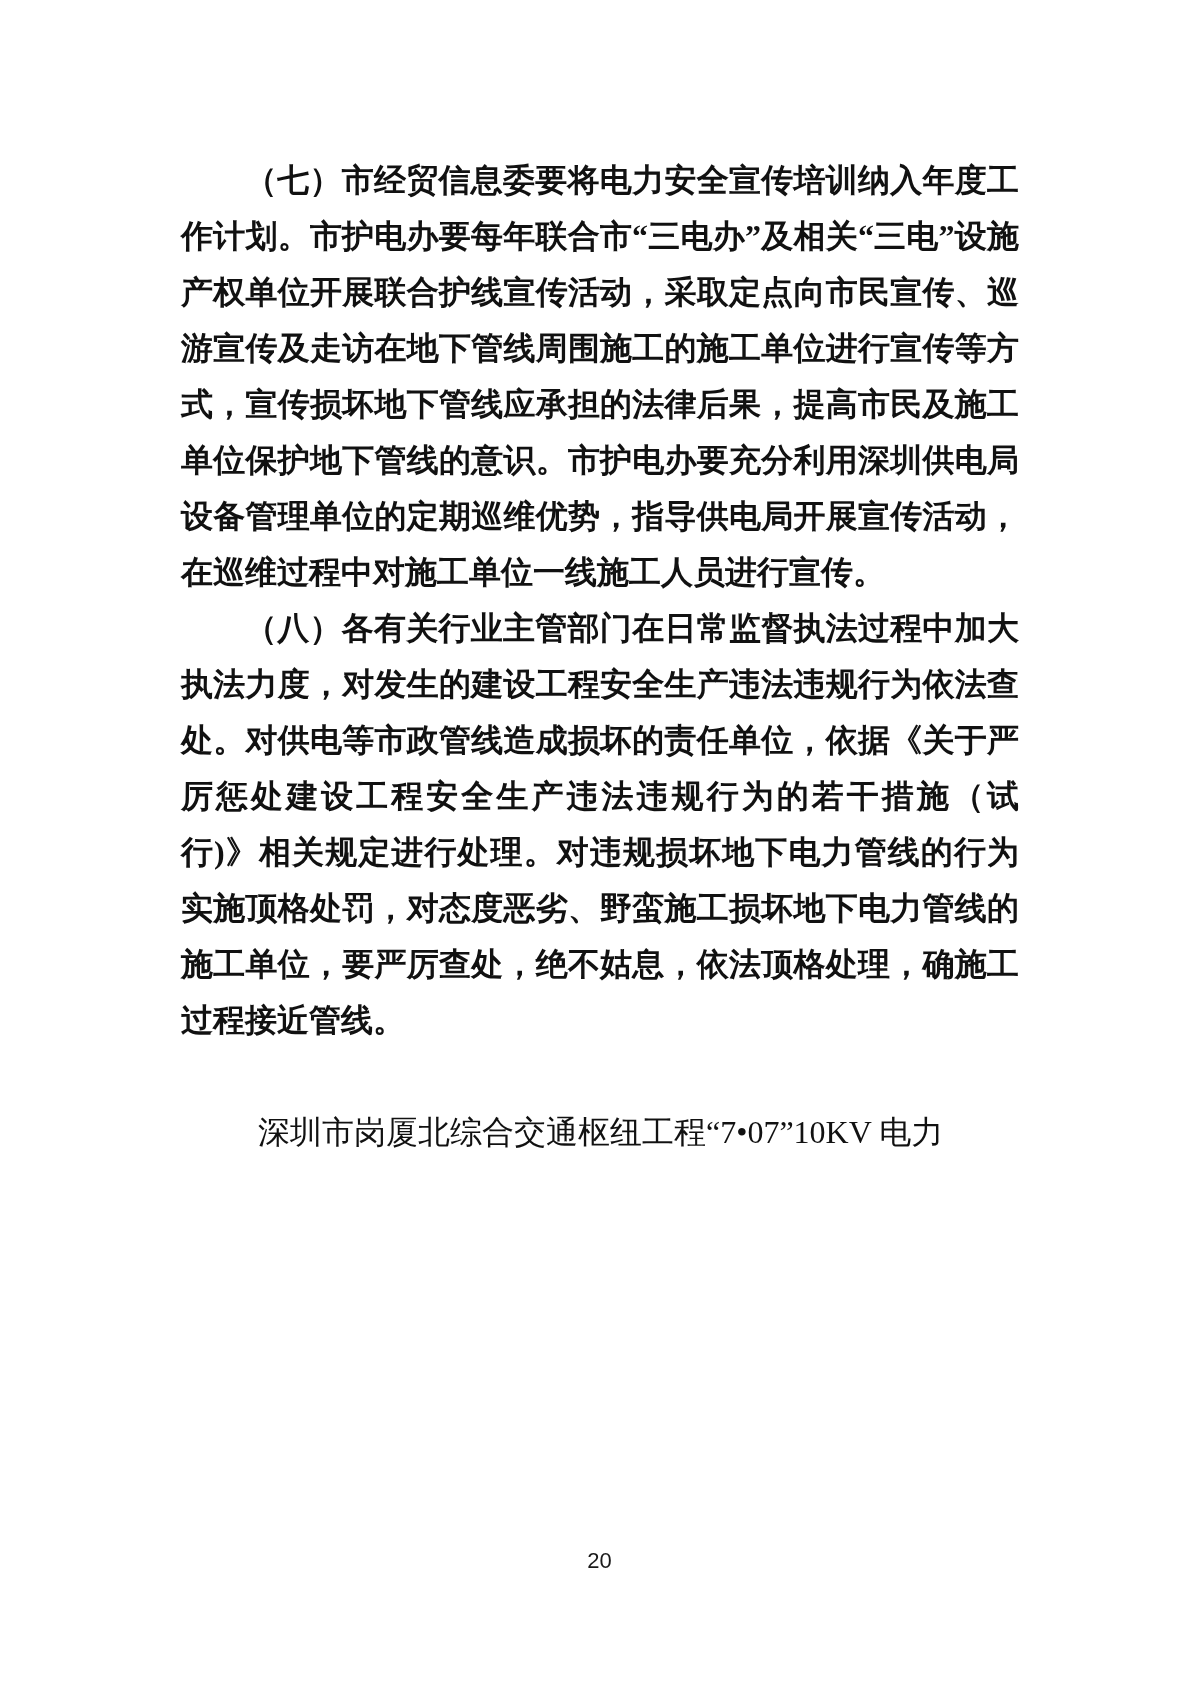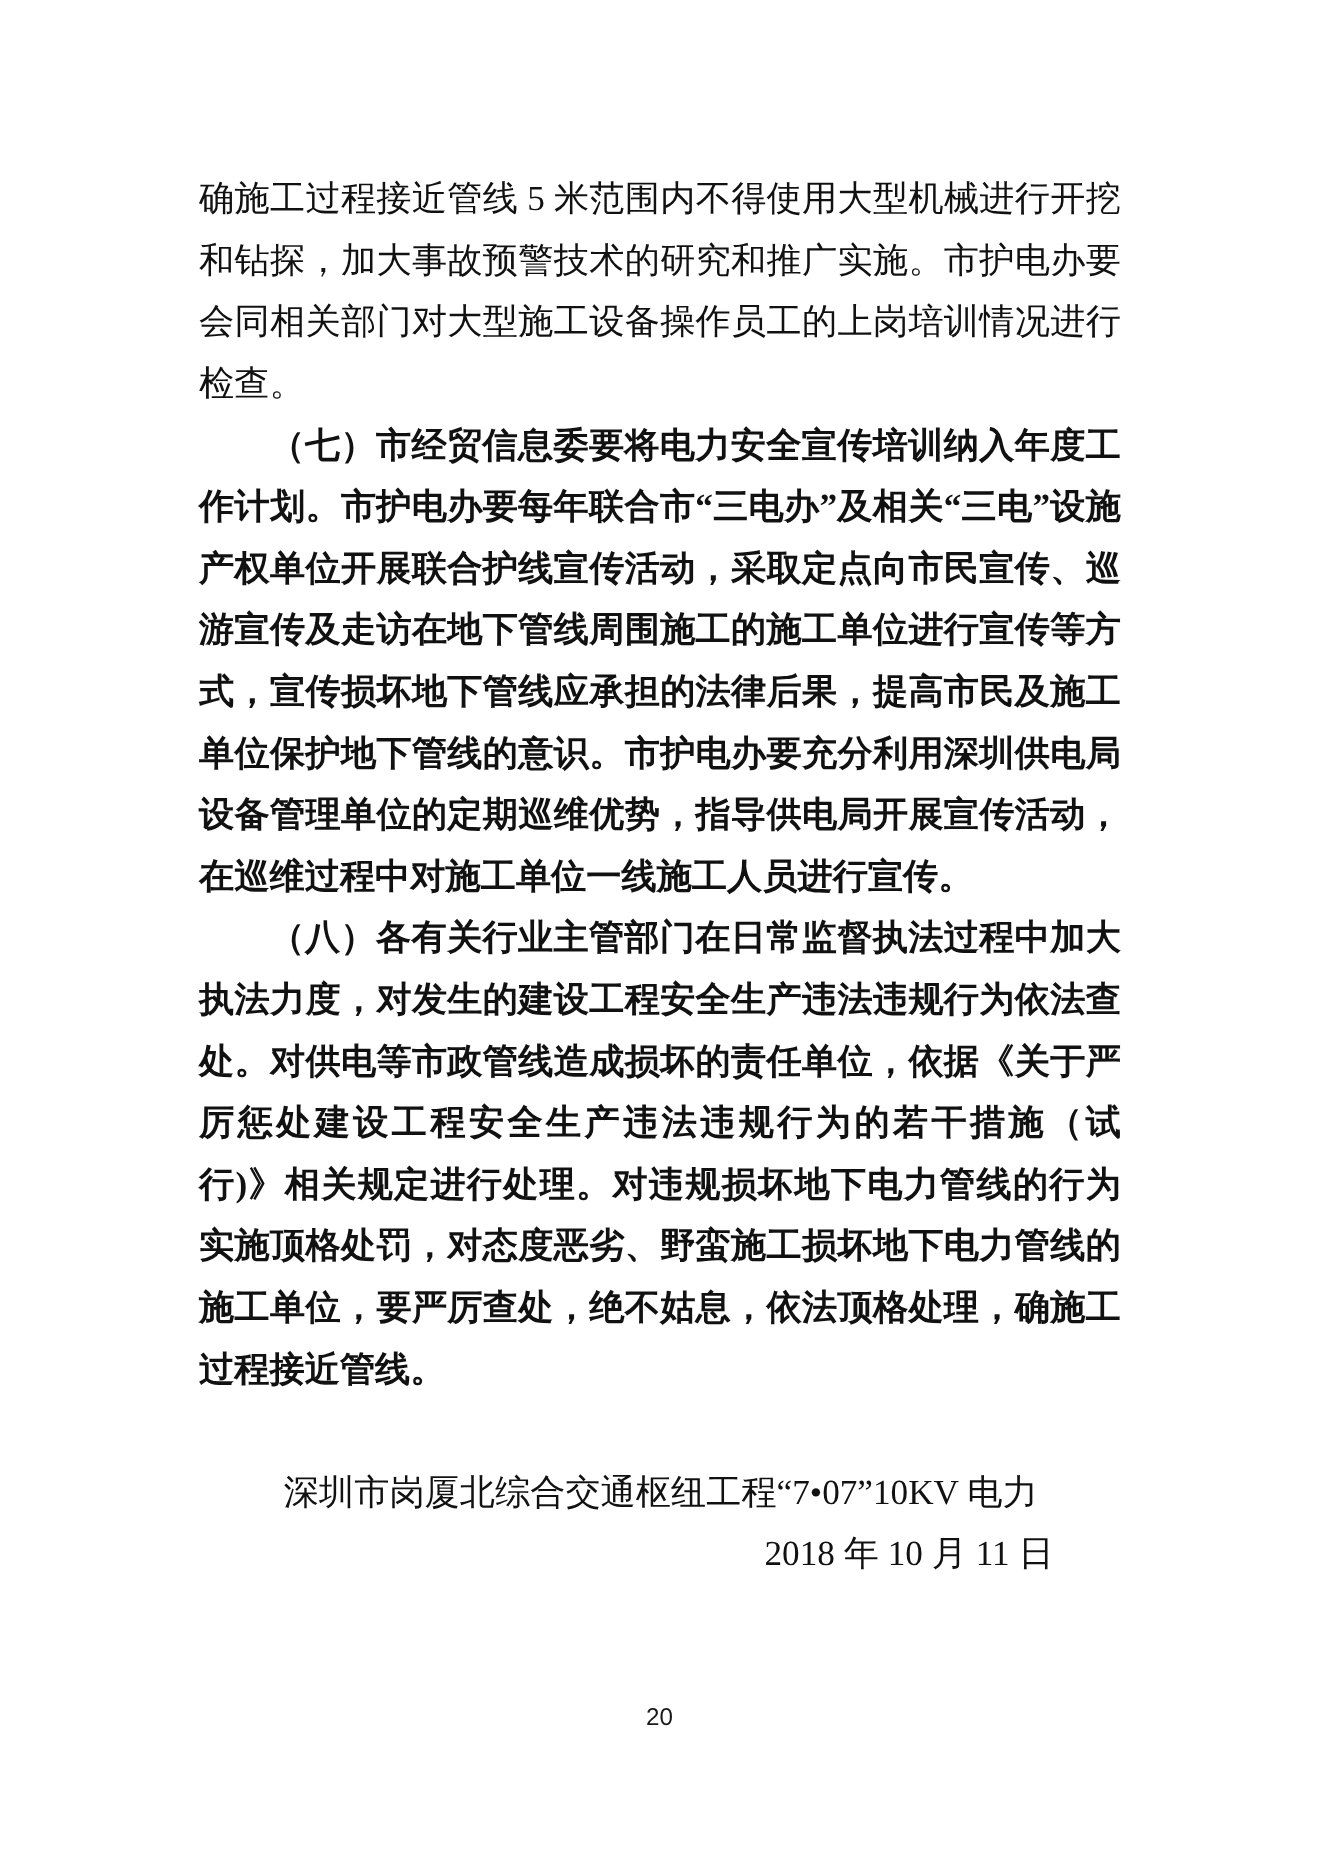--- a/index.html
+++ b/index.html
@@ -55,30 +55,28 @@
     color: #1a1a1a;
   }
 </style>
 </head>
 <body>
 
 <div class="page">
 
   <div class="content">
 
-    <p>确施工过程接近管线 5 米范围内不得使用大型机械进行开挖和钻探，加大事故预警技术的研究和推广实施。市护电办要会同相关部门对大型施工设备操作员工的上岗培训情况进行检查。</p>
 
     <p class="indent">（七）市经贸信息委要将电力安全宣传培训纳入年度工作计划。市护电办要每年联合市“三电办”及相关“三电”设施产权单位开展联合护线宣传活动，采取定点向市民宣传、巡游宣传及走访在地下管线周围施工的施工单位进行宣传等方式，宣传损坏地下管线应承担的法律后果，提高市民及施工单位保护地下管线的意识。市护电办要充分利用深圳供电局设备管理单位的定期巡维优势，指导供电局开展宣传活动，在巡维过程中对施工单位一线施工人员进行宣传。</p>
 
     <p class="indent">（八）各有关行业主管部门在日常监督执法过程中加大执法力度，对发生的建设工程安全生产违法违规行为依法查处。对供电等市政管线造成损坏的责任单位，依据《关于严厉惩处建设工程安全生产违法违规行为的若干措施（试行)》相关规定进行处理。对违规损坏地下电力管线的行为实施顶格处罚，对态度恶劣、野蛮施工损坏地下电力管线的施工单位，要严厉查处，绝不姑息，依法顶格处理，确施工过程接近管线。</p>
 
     <div class="spacer-line"></div>
 
     <div class="sig l1">深圳市岗厦北综合交通枢纽工程“7•07”10KV 电力</div>
 
 
-    <div class="sig l3">2018 年 10 月 11 日</div>
 
   </div>
 
   <div class="page-number">20</div>
 
 </div>
 
 </body></html>

